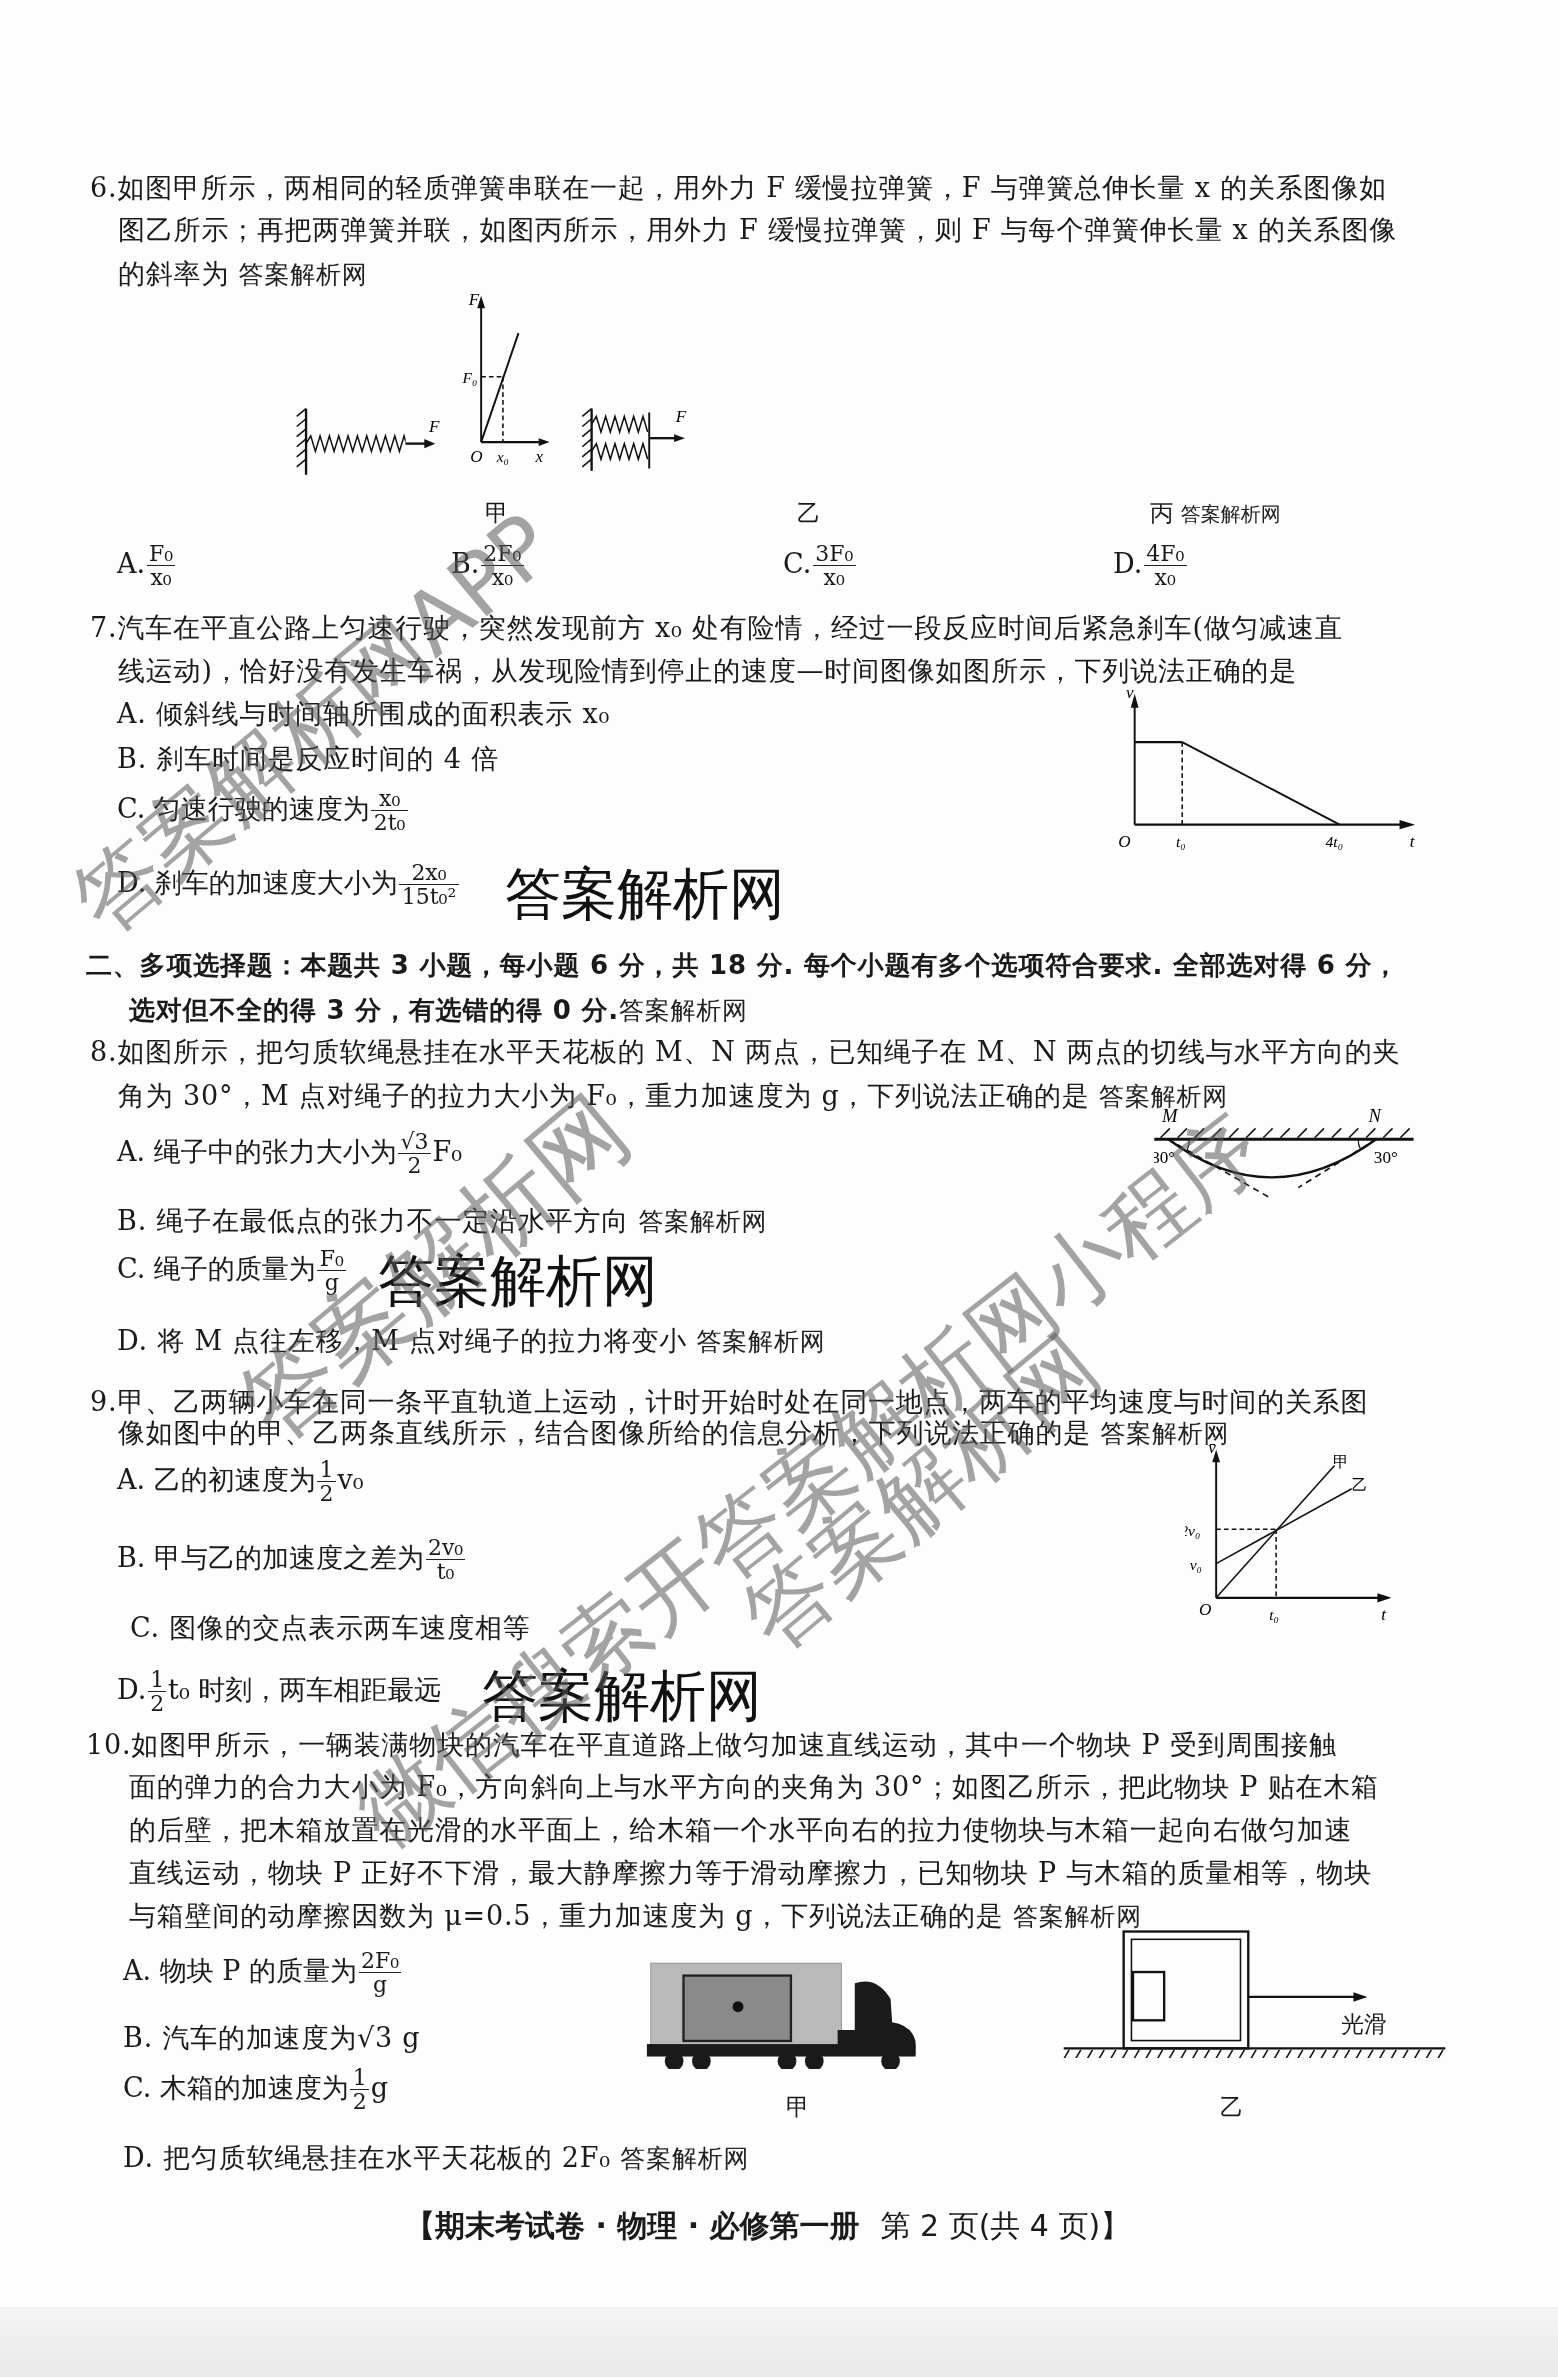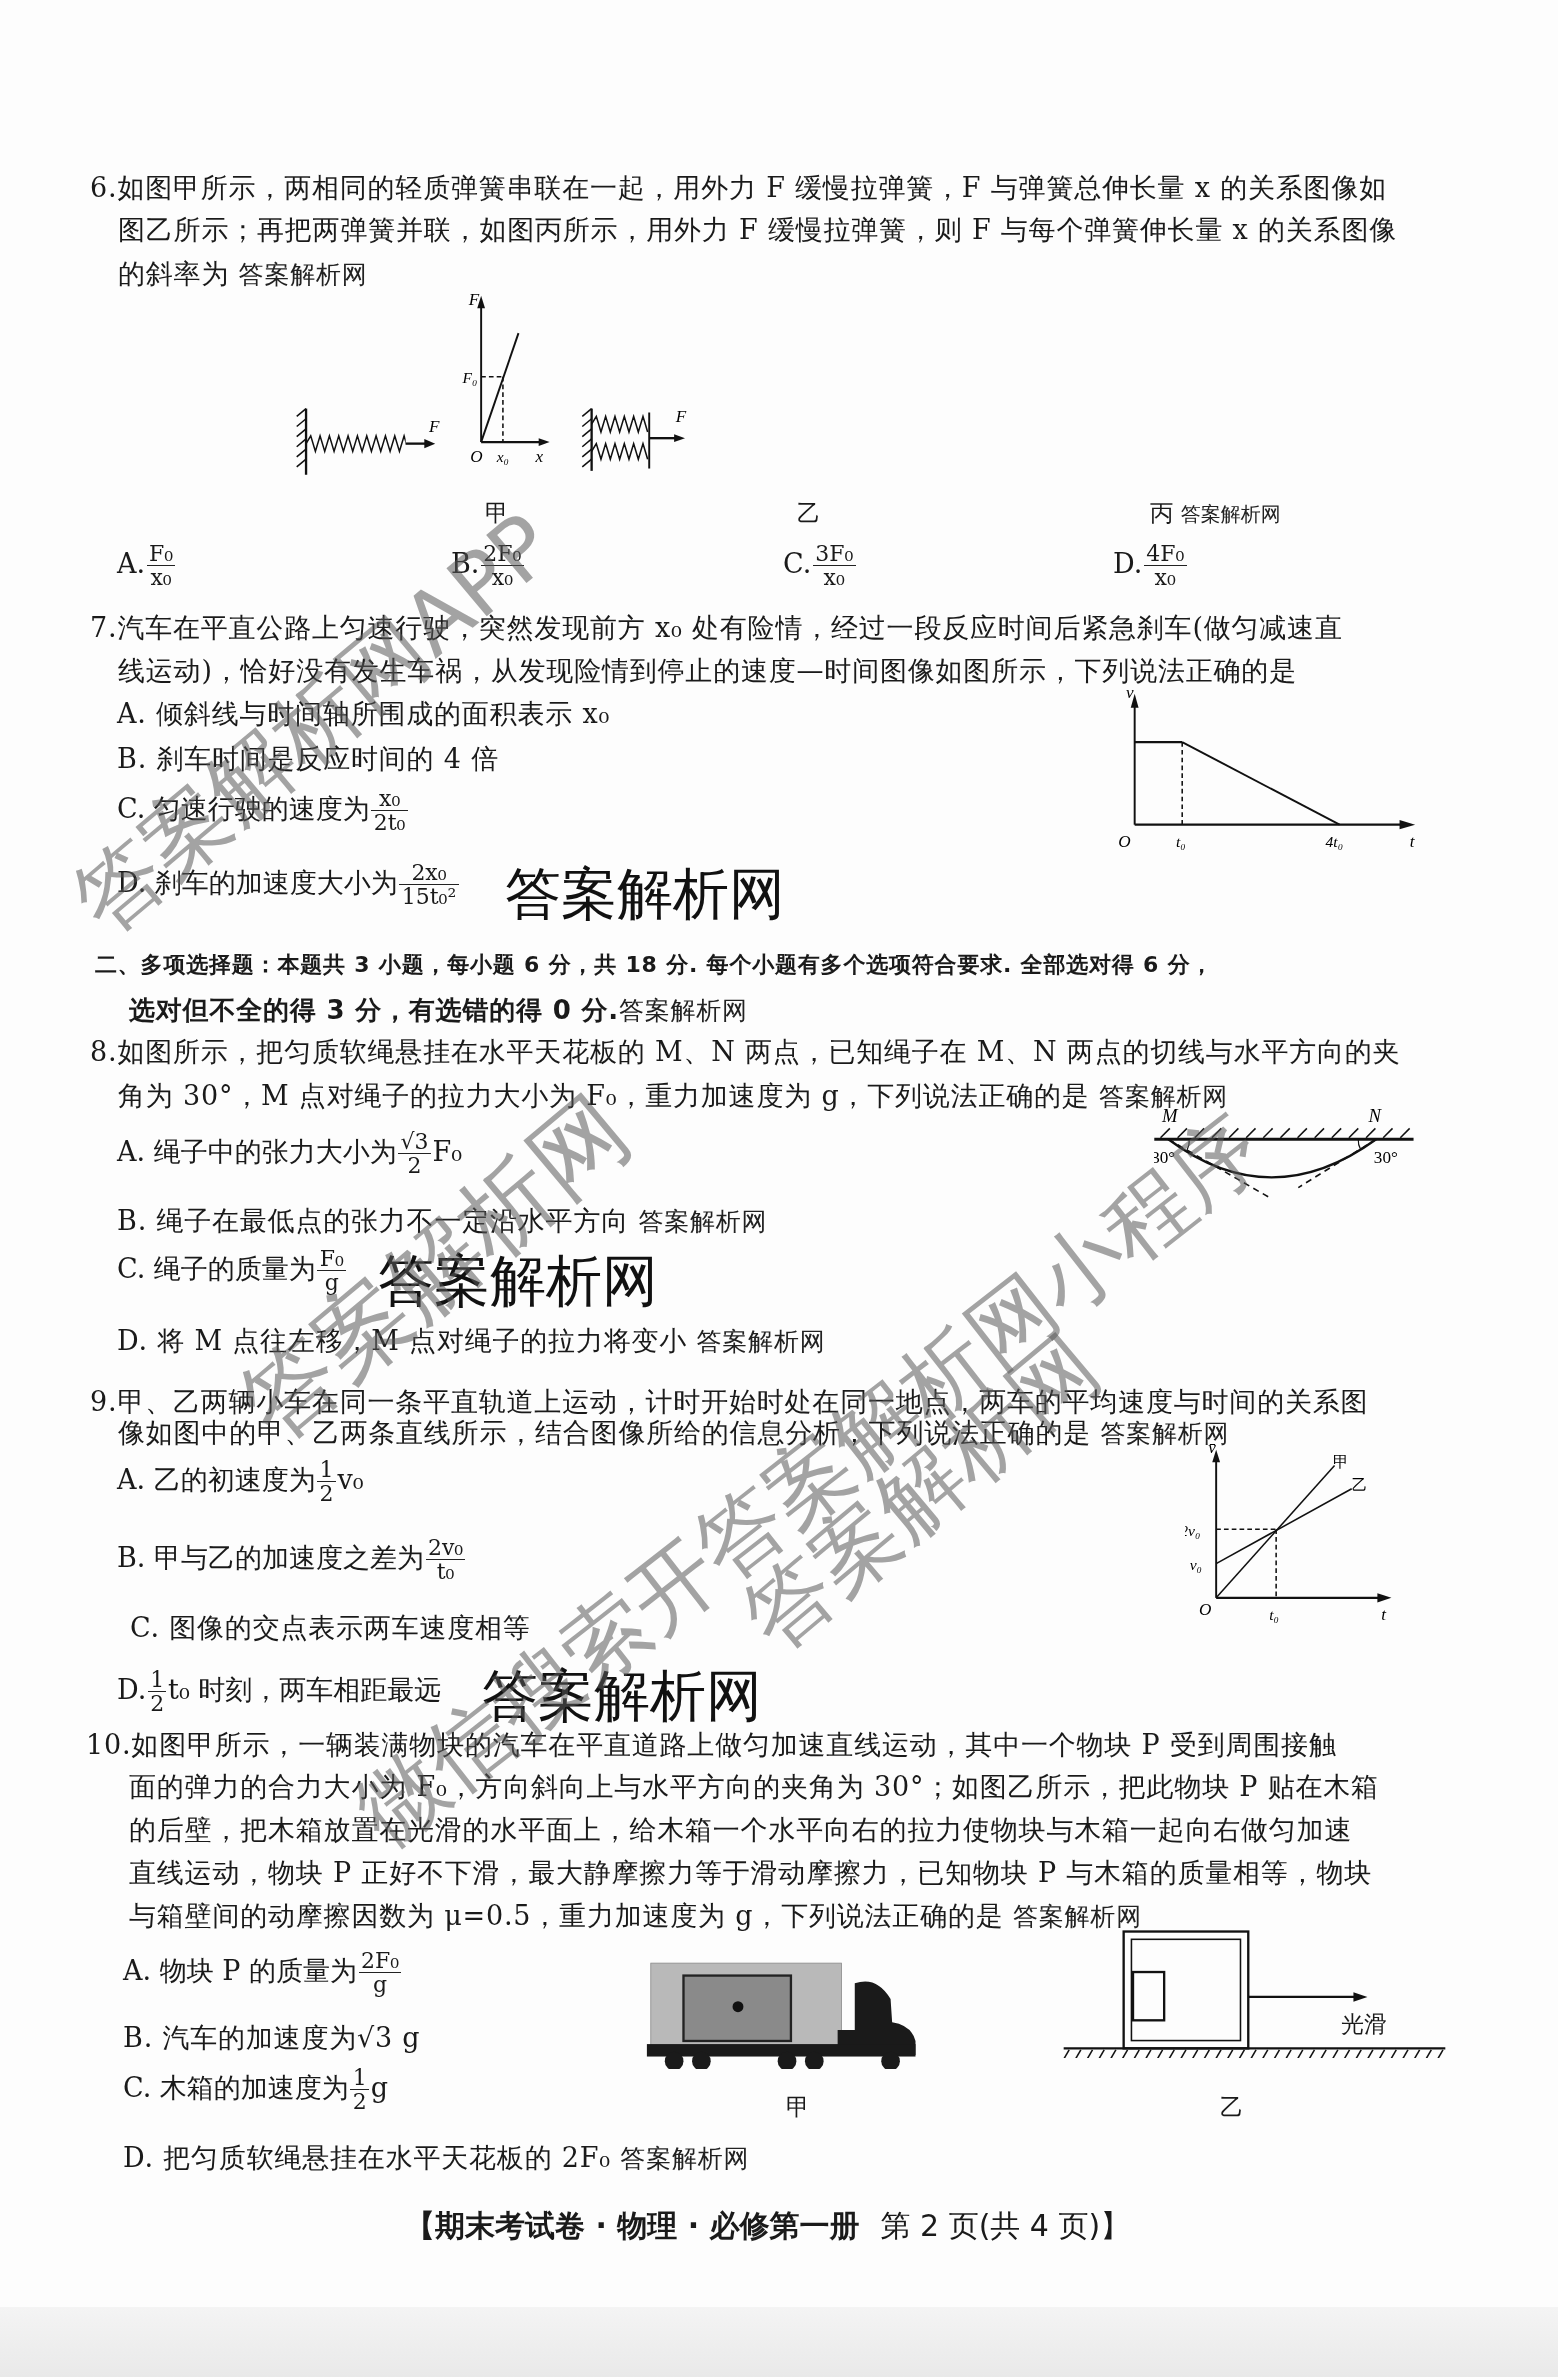--- a/index.html
+++ b/index.html
@@ -131,21 +131,21 @@
     <line x1="25" y1="72" x2="86" y2="72" stroke="#111" stroke-width="3"></line>
     <line x1="86" y1="72" x2="288" y2="178" stroke="#111" stroke-width="2.5"></line>
     <line x1="86" y1="72" x2="86" y2="178" stroke="#111" stroke-width="2" stroke-dasharray="6,4"></line>
     <text x="14" y="15" font-size="22" font-style="italic">v</text>
     <text x="4" y="206" font-size="22" font-style="italic">O</text>
     <text x="78" y="206" font-size="20" font-style="italic">t₀</text>
     <text x="270" y="206" font-size="20" font-style="italic">4t₀</text>
     <text x="378" y="206" font-size="22" font-style="italic">t</text>
   </svg>
 
-  <div class="line bold" style="left:95px;top:947px;font-size:22px;">二、多项选择题：本题共 3 小题，每小题 6 分，共 18 分. 每个小题有多个选项符合要求. 全部选对得 6 分，</div>
+  <div class="line bold" style="left:86px;top:947px;font-size:26px;">二、多项选择题：本题共 3 小题，每小题 6 分，共 18 分. 每个小题有多个选项符合要求. 全部选对得 6 分，</div>
   <div class="line" style="left:129px;top:992px;">
     <span class="bold" style="font-size:26px">选对但不全的得 3 分，有选错的得 0 分.</span><span class="wm-small">答案解析网</span>
   </div>
 
   <div class="line" style="left:90px;top:1034px;">
     <span>8.</span><span>如图所示，把匀质软绳悬挂在水平天花板的 M、N 两点，已知绳子在 M、N 两点的切线与水平方向的夹</span>
   </div>
   <div class="line" style="left:118px;top:1078px;">
     <span>角为 30°，M 点对绳子的拉力大小为 F₀，重力加速度为 g，下列说法正确的是</span> <span class="wm-small">答案解析网</span>
   </div>

